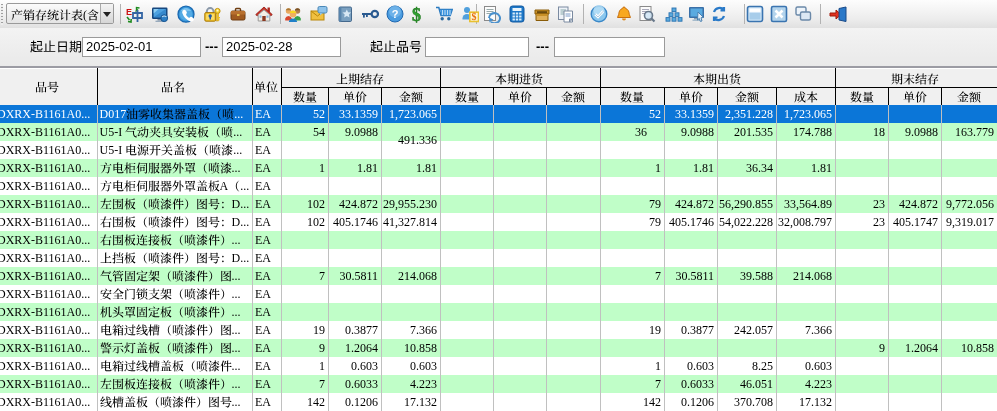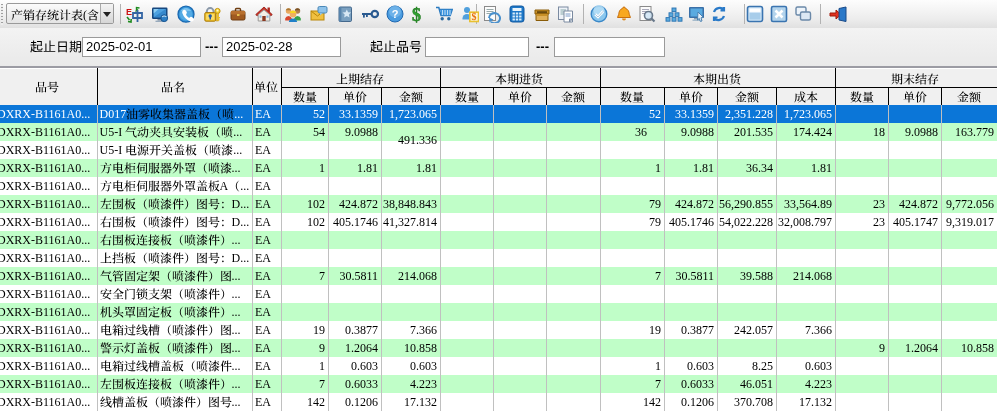--- a/index.html
+++ b/index.html
@@ -503,21 +503,21 @@
       <use href="#g17" x="96"></use>
     </svg>
     <div class="cell" style="left:233.158px;top:123px;">...</div>
     <div class="cell" style="left:255px;top:123px;">EA</div>
     <div class="cell n" style="left:282px;top:123px;width:43px">54</div>
     <div class="cell n" style="left:329px;top:123px;width:49px">9.0988</div>
     <div class="cell n" style="left:382px;top:131px;width:55px">491.336</div>
     <div class="cell n" style="left:587px;top:123px;width:60px">36</div>
     <div class="cell n" style="left:665px;top:123px;width:49px">9.0988</div>
     <div class="cell n" style="left:718px;top:123px;width:55px">201.535</div>
-    <div class="cell n" style="left:777px;top:123px;width:55px">174.424</div>
+    <div class="cell n" style="left:777px;top:123px;width:55px">174.788</div>
     <div class="cell n" style="left:836px;top:123px;width:49px">18</div>
     <div class="cell n" style="left:889px;top:123px;width:49px">9.0988</div>
     <div class="cell n" style="left:942px;top:123px;width:52px">163.779</div>
     <div class="row" style="top:141px"></div>
     <div class="cell" style="left:-3px;top:141px;">DXRX-B1161A0...</div>
     <div class="cell" style="left:99.5px;top:141px;">U5-I </div>
     <svg class="k" style="left:125.158px;top:143.5px" width="108" height="12" viewBox="0 0 108 12">
       <use href="#g53"></use>
       <use href="#g50" x="12"></use>
       <use href="#g29" x="24"></use>
@@ -586,21 +586,21 @@
       <use href="#g2" x="72"></use>
       <use href="#g80" x="84"></use>
       <use href="#g21" x="96"></use>
       <use href="#g13" x="108"></use>
       <use href="#g81" x="120"></use>
     </svg>
     <div class="cell" style="left:231.5px;top:195px;">D...</div>
     <div class="cell" style="left:255px;top:195px;">EA</div>
     <div class="cell n" style="left:282px;top:195px;width:43px">102</div>
     <div class="cell n" style="left:329px;top:195px;width:49px">424.872</div>
-    <div class="cell n" style="left:382px;top:195px;width:55px">38,848.843</div>
+    <div class="cell n" style="left:382px;top:195px;width:55px">29,955.230</div>
     <div class="cell n" style="left:601px;top:195px;width:60px">79</div>
     <div class="cell n" style="left:665px;top:195px;width:49px">424.872</div>
     <div class="cell n" style="left:718px;top:195px;width:55px">56,290.855</div>
     <div class="cell n" style="left:777px;top:195px;width:55px">33,564.89</div>
     <div class="cell n" style="left:836px;top:195px;width:49px">23</div>
     <div class="cell n" style="left:889px;top:195px;width:49px">424.872</div>
     <div class="cell n" style="left:942px;top:195px;width:52px">9,772.056</div>
     <div class="row" style="top:213px"></div>
     <div class="cell" style="left:-3px;top:213px;">DXRX-B1161A0...</div>
     <svg class="k" style="left:99.5px;top:215.5px" width="132" height="12" viewBox="0 0 132 12">

